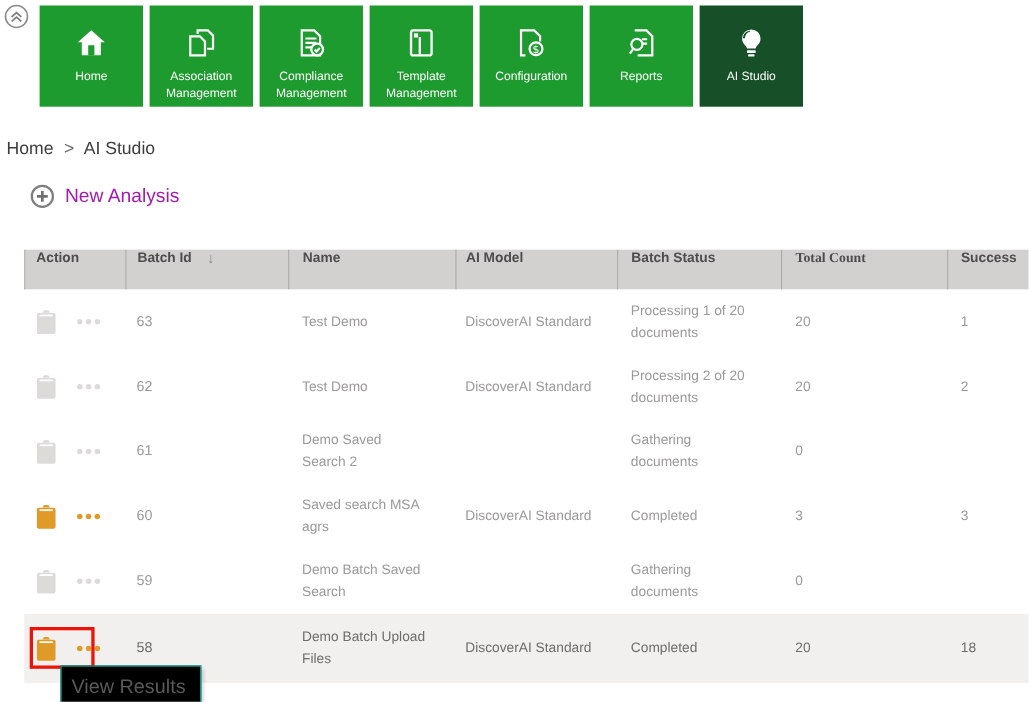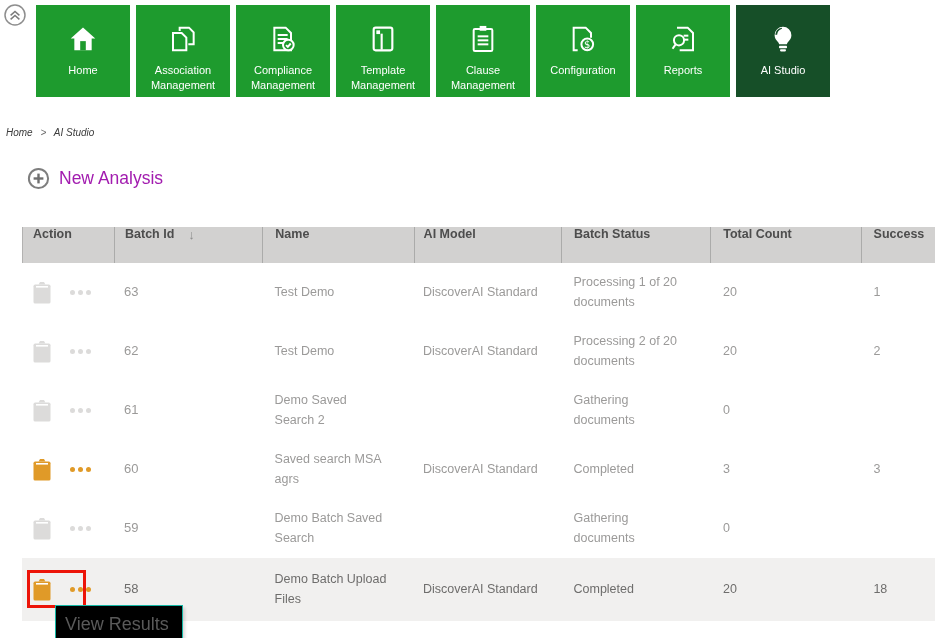--- a/index.html
+++ b/index.html
@@ -17,21 +17,21 @@
   }
   .tile.active{background:#164F28;}
   .tile .cut{fill:#1E9B2E;}
   .tile.active .cut{fill:#164F28;}
   .tile-icon{height:48px;display:flex;align-items:center;justify-content:center;}
   .tile-label{
     font-size:11px;line-height:1.35;text-align:center;height:32px;
     display:block;padding:0 2px;
   }
   
-  .breadcrumb{position:absolute;top:127px;left:6px;font-size:10px;color:#3C3C3C;font-style:italic;}
+  .breadcrumb{position:absolute;top:127px;left:6px;font-size:16px;color:#3C3C3C;}
   .breadcrumb .crumb{cursor:pointer;}
   .breadcrumb .sep{color:#6b6b6b;margin:0 5px;}
   
   .new-analysis{
     position:absolute;top:167px;left:27px;display:flex;align-items:center;gap:9px;cursor:pointer;
   }
   .new-analysis-label{font-size:17.5px;color:#a21caf;}
   
   .grid{position:absolute;top:227px;left:22px;width:978px;}
   .ghead{
@@ -42,21 +42,21 @@
     display:flex;align-items:flex-start;font-size:12.5px;font-weight:600;color:#4D4D4D;
     box-sizing:border-box;border-right:1px solid #ABABAA;cursor:pointer;
   }
   .hcell:last-child{border-right:none;}
   .sort-arrow{margin-left:14px;font-size:13px;font-weight:400;color:#8B8B8B;}
   .col-action{width:93px;padding-left:10px;}
   .col-batch{width:150px;padding-left:10px;}
   .col-name{width:153px;padding-left:12px;}
   .col-model{width:149px;padding-left:9px;}
   .col-status{width:151px;padding-left:12px;}
-  .col-total{width:152px;padding-left:12px;}
+  .col-total{width:152px;padding-left:12px;font-family:Liberation Serif, serif;}
   .col-success{width:140px;padding-left:12px;}
   .trow{
     display:flex;min-height:59px;align-items:center;
     font-size:12.5px;color:#9B9A99;line-height:1.55;
   }
   .trow > div{box-sizing:border-box;}
   .trow.highlighted{background:#F1F0EF;color:#6E6D6C;min-height:63px;}
   .cell-action{width:93px;position:relative;display:flex;align-items:center;align-self:stretch;padding-left:11px;}
   .cell-batch{width:150px;padding-left:10px;font-size:13px;}
   .cell-name{width:153px;padding-left:12px;}
@@ -131,32 +131,20 @@
         <rect x="5" y="3.5" width="14" height="17" rx="1.5"></rect>
         <line x1="11" y1="8" x2="11" y2="20"></line>
         <rect x="7" y="5.5" width="2.8" height="2.8" fill="#fff" stroke="none"></rect>
       </svg>
     </span>
     <span class="tile-label">Template Management</span>
   </div>
   <div class="tile">
     <span class="tile-icon">
       <svg width="32" height="32" viewBox="0 0 24 24" fill="none" stroke="#fff" stroke-width="1.5">
-        <rect x="5" y="4.5" width="14" height="16.5" rx="1"></rect>
-        <rect x="9.5" y="2.2" width="5" height="3.6" fill="#fff" stroke="none"></rect>
-        <line x1="8" y1="10" x2="16" y2="10"></line>
-          <line x1="8" y1="13" x2="16" y2="13"></line>
-          <line x1="8" y1="16" x2="16" y2="16"></line>
-      </svg>
-    </span>
-    <span class="tile-label">Clause Management</span>
-  </div>
-  <div class="tile">
-    <span class="tile-icon">
-      <svg width="32" height="32" viewBox="0 0 24 24" fill="none" stroke="#fff" stroke-width="1.5">
         <path d="M8 20.5H5V3.5h9l4 4V11"></path>
         <circle class="cut" cx="15.2" cy="16" r="4.4" stroke="#fff"></circle>
         <text x="15.2" y="18.6" font-size="7.5" fill="#fff" stroke="none" text-anchor="middle" font-family="'DejaVu Sans', sans-serif">$</text>
       </svg>
     </span>
     <span class="tile-label">Configuration</span>
   </div>
   <div class="tile">
     <span class="tile-icon">
       <svg width="32" height="32" viewBox="0 0 24 24" fill="none" stroke="#fff" stroke-width="1.5">

